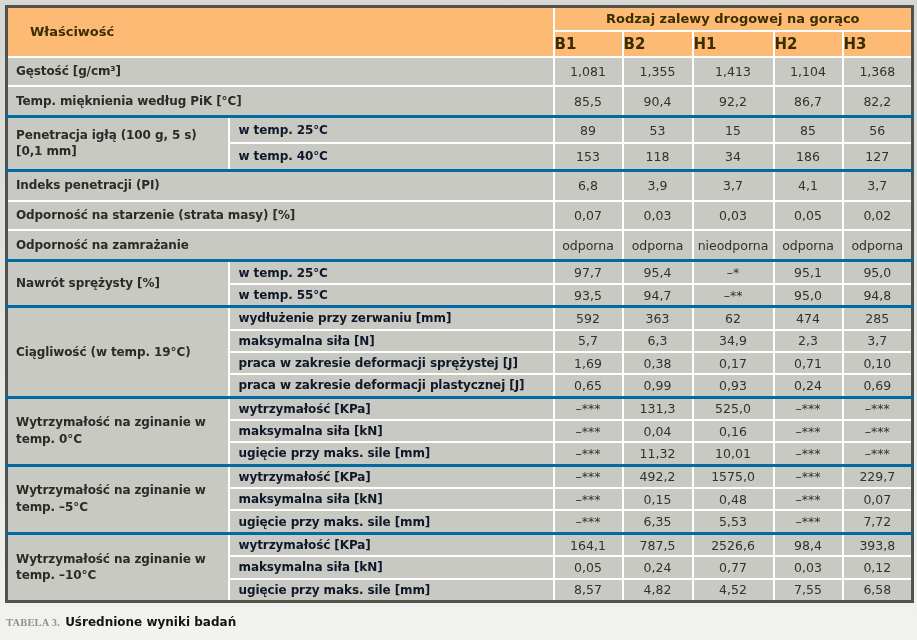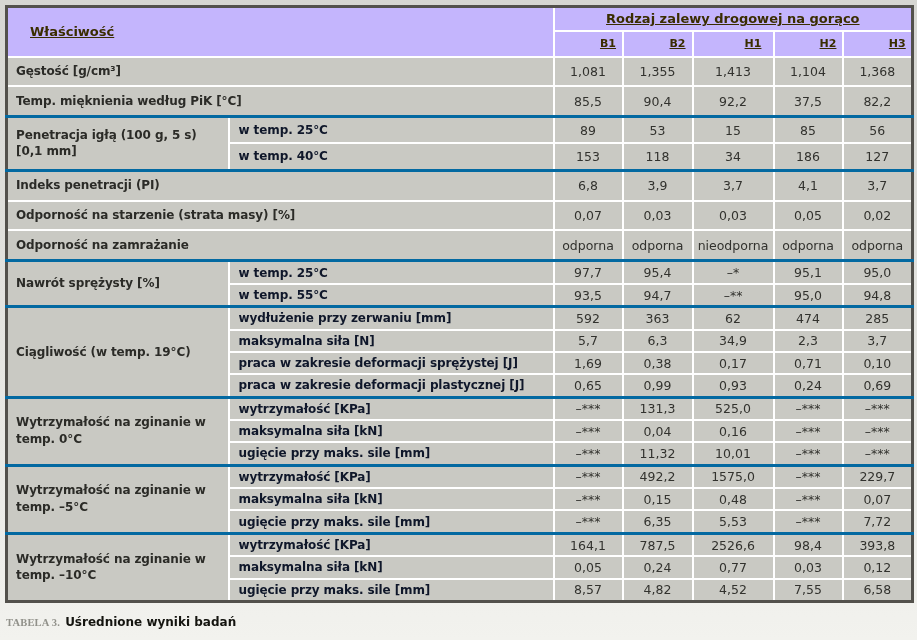--- a/index.html
+++ b/index.html
@@ -14,30 +14,29 @@
   table.results-table {
     border-collapse: collapse;
     table-layout: fixed;
     width: 906px;
     height: 598px;
     border: 3px solid #53514c;
   }
   th, td { border: 2px solid #ffffff; padding: 0; overflow: hidden; }
 
   thead th {
-    background: #c4b5fd;
+    background: #fdba74;
     color: #3a2d00;
     font-weight: bold;
-    text-decoration: underline;
   }
   thead tr.hdr-row-1 { height: 24px; }
   thead tr.hdr-row-2 { height: 26px; }
   th.prop-head { text-align: left; padding-left: 22px; font-size: 13px; vertical-align: middle; }
   th.group-head { text-align: center; font-size: 13px; }
-  th.col-head { text-align: center; font-size: 11px; padding-left: 40px; }
+  th.col-head { text-align: left; font-size: 15px; }
 
   th.prop {
     background: #c9c9c3; color: #2b2b27;
     font-size: 12px; font-weight: bold;
     text-align: left; vertical-align: middle;
     padding: 2px 12px 2px 8px; line-height: 1.4;
     letter-spacing: -0.1px;
   }
   td.sub {
     background: #c9c9c3; color: #0f172a;
@@ -90,21 +89,21 @@
           <td class="val">1,355</td>
           <td class="val">1,413</td>
           <td class="val">1,104</td>
           <td class="val">1,368</td>
         </tr>
         <tr>
           <th class="prop" colspan="2">Temp. mięknienia według PiK [°C]</th>
           <td class="val">85,5</td>
           <td class="val">90,4</td>
           <td class="val">92,2</td>
-          <td class="val">37,5</td>
+          <td class="val">86,7</td>
           <td class="val">82,2</td>
         </tr>
         <tr class="group-start">
           <th class="prop" rowspan="2">Penetracja igłą (100 g, 5 s) [0,1 mm]</th>
           <td class="sub">w temp. 25°C</td>
           <td class="val">89</td>
           <td class="val">53</td>
           <td class="val">15</td>
           <td class="val">85</td>
           <td class="val">56</td>

